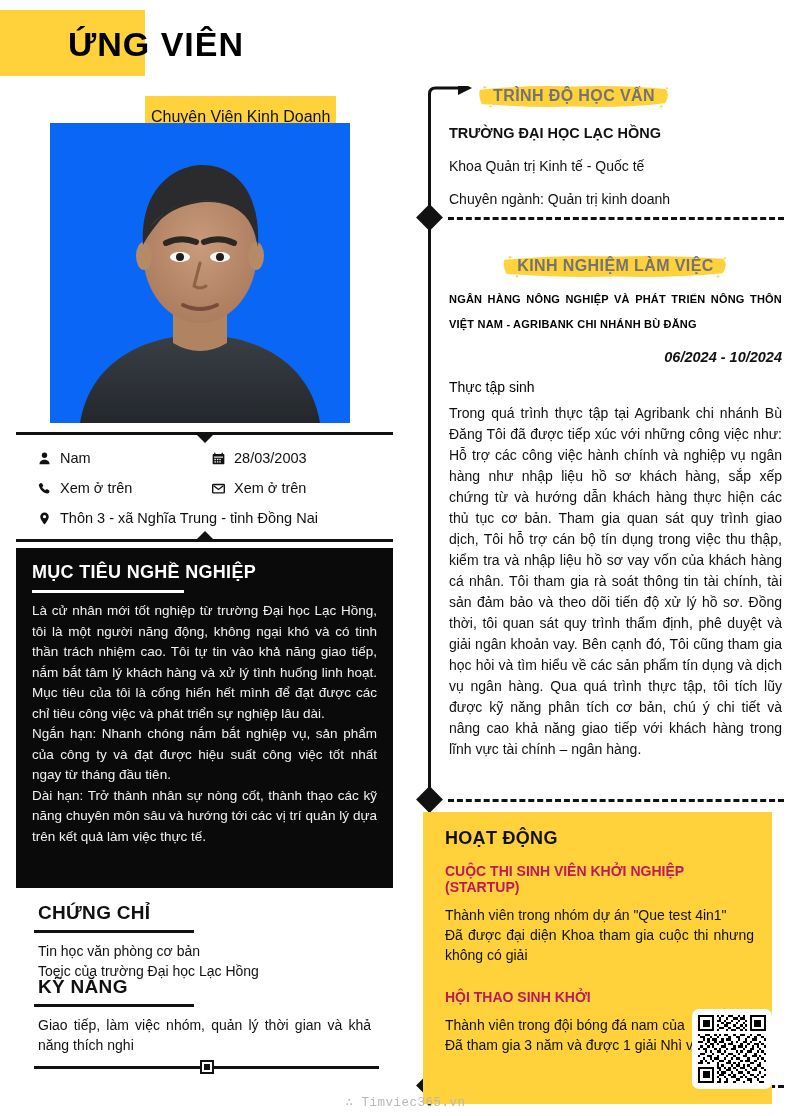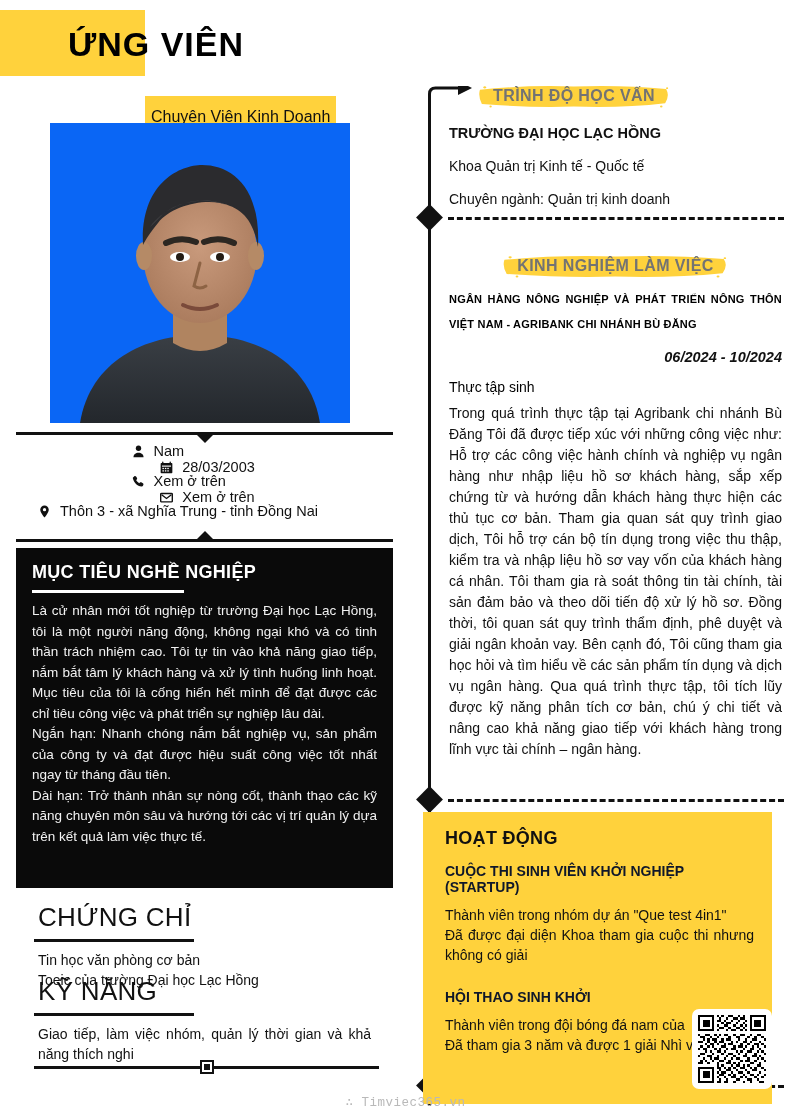--- a/index.html
+++ b/index.html
@@ -46,21 +46,21 @@
   
   .contact-wrap{ position:absolute; left:16px; top:432px; width:377px; }
   .rule{ position:relative; height:3px; background:#111; }
   .rule .tri{
     position:absolute; left:50%; transform:translateX(-50%);
     width:0;height:0;border-left:9px solid transparent;border-right:9px solid transparent;
   }
   .rule.top .tri{ top:2px; border-top:9px solid #111; }
   .rule.bot .tri{ bottom:2px; border-bottom:9px solid #111; }
   .contact-rows{ padding:8px 0 6px 0; }
-  .crow{ display:flex; align-items:center; height:30px;flex-direction:column; }
+  .crow{ display:flex; align-items:center; height:30px; }
   .cell{ display:flex; align-items:center; }
   .cell.c1{ width:190px; padding-left:22px; }
   .cell.c2{ flex:1; padding-left:6px; }
   .cell.full{ width:100%; padding-left:22px; }
   .ico{ width:22px; flex:0 0 22px; display:flex; align-items:center; justify-content:flex-start; }
   .ico svg{ fill:#111; }
   .ctext{ font-size:14.5px; color:#111; }
 
   
   .obj{
@@ -73,21 +73,21 @@
     font-size:18px; font-weight:bold; letter-spacing:.3px;
     padding-bottom:7px;
   }
   .obj .uline{ width:152px; height:3px; background:#fff; margin-bottom:8px; }
   .obj p{
     font-size:13.5px; line-height:20.5px; text-align:justify; color:#f2f2f2;
   }
 
   
   .sec{ position:absolute; left:16px; width:377px; }
-  .sec h2{ font-size:26px; font-weight:normal; color:#111; letter-spacing:.3px; padding:0 0 6px 22px; }
+  .sec h2{ font-size:19px; font-weight:bold; color:#111; letter-spacing:.3px; padding:0 0 6px 22px; }
   .sec .uline{ height:3px; background:#111; margin-left:18px; }
   .sec .body{ padding:8px 22px 0 22px; font-size:14px; line-height:20px; color:#111; }
   .sec .body.just{ text-align:justify; }
   #cert{ top:902px; }
   #cert .uline{ width:160px; }
   #skill{ top:976px; }
   #skill .uline{ width:160px; }
 
   .slider{ position:absolute; left:34px; top:1060px; width:345px; height:14px; }
   .slider .bar{ position:absolute; top:6px; left:0; width:100%; height:2.5px; background:#111; }
@@ -136,21 +136,21 @@
   #exp .r-text{ margin-top:8px; }
 
   
   .act{
     position:absolute; left:423px; top:812px;
     width:349px; height:292px;
     background:#FFD23C;
     padding:16px 18px 0 22px;
   }
   .act h2{ font-size:18px; font-weight:bold; color:#111; letter-spacing:.3px; }
-  .act h3{ font-size:14px; font-weight:bold; color:#0f172a; margin-top:14px; }
+  .act h3{ font-size:14px; font-weight:bold; color:#be185d; margin-top:14px; }
   .act p{ font-size:14px; line-height:20px; color:#111; margin-top:10px; text-align:justify; }
   .act .grp2{ margin-top:24px; }
 
   
   .qr{
     position:absolute; left:692px; top:1009px;
     width:80px; height:80px; background:#fff; border-radius:7px;
     padding:6px;
   }
   .qr svg{ display:block; }

